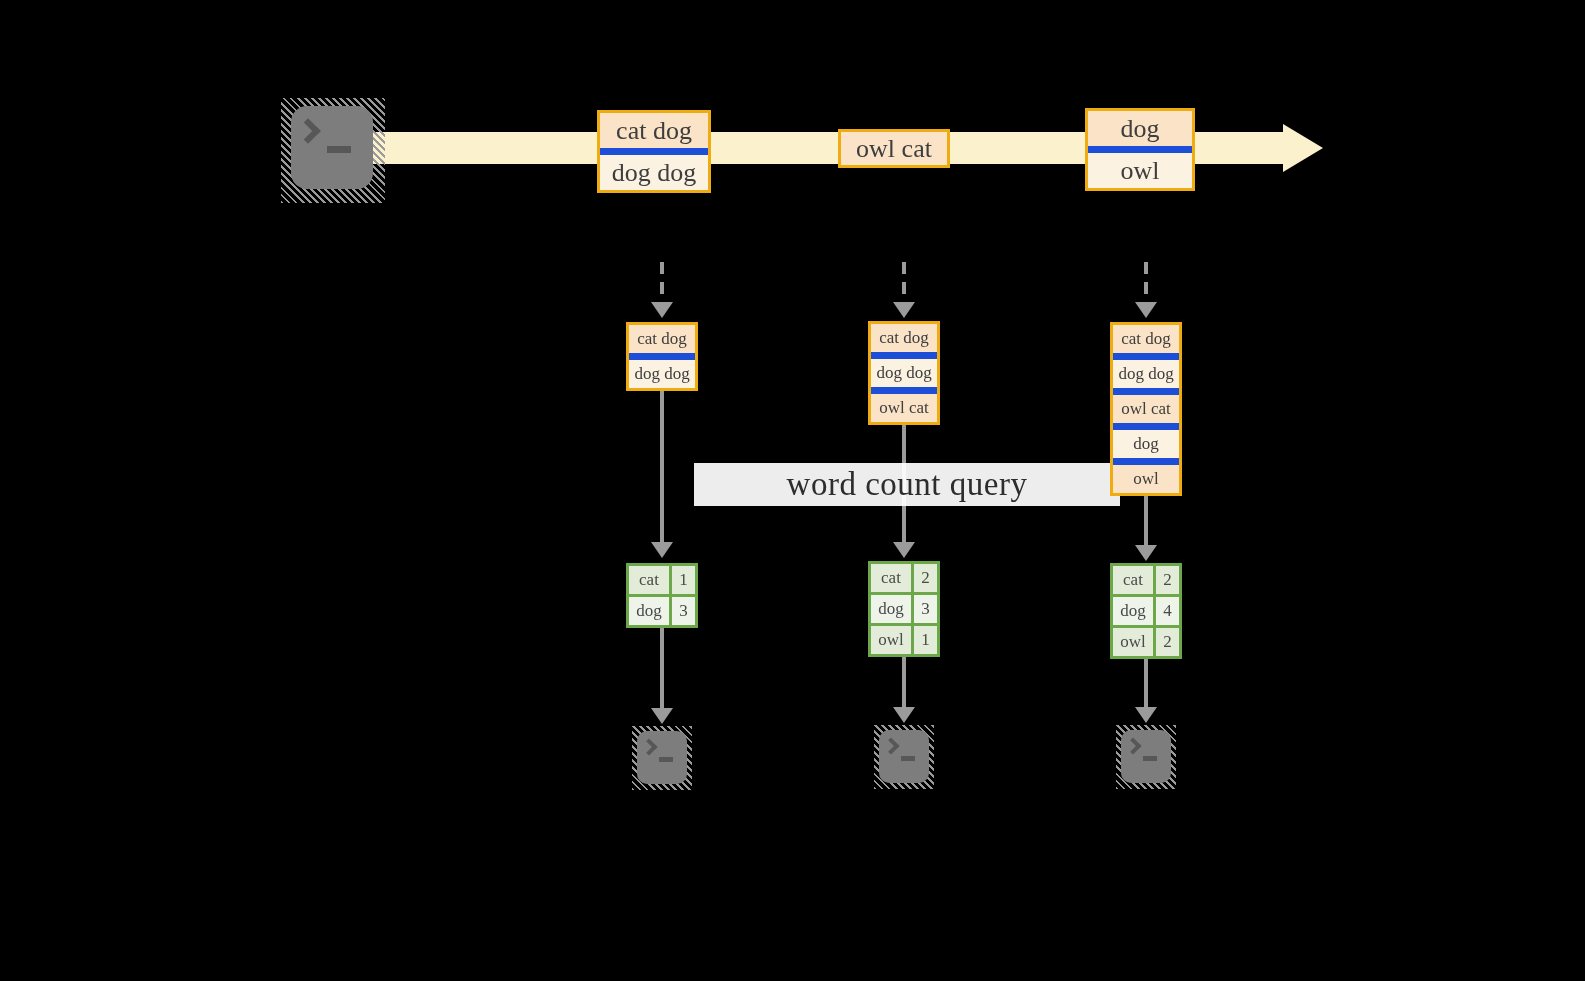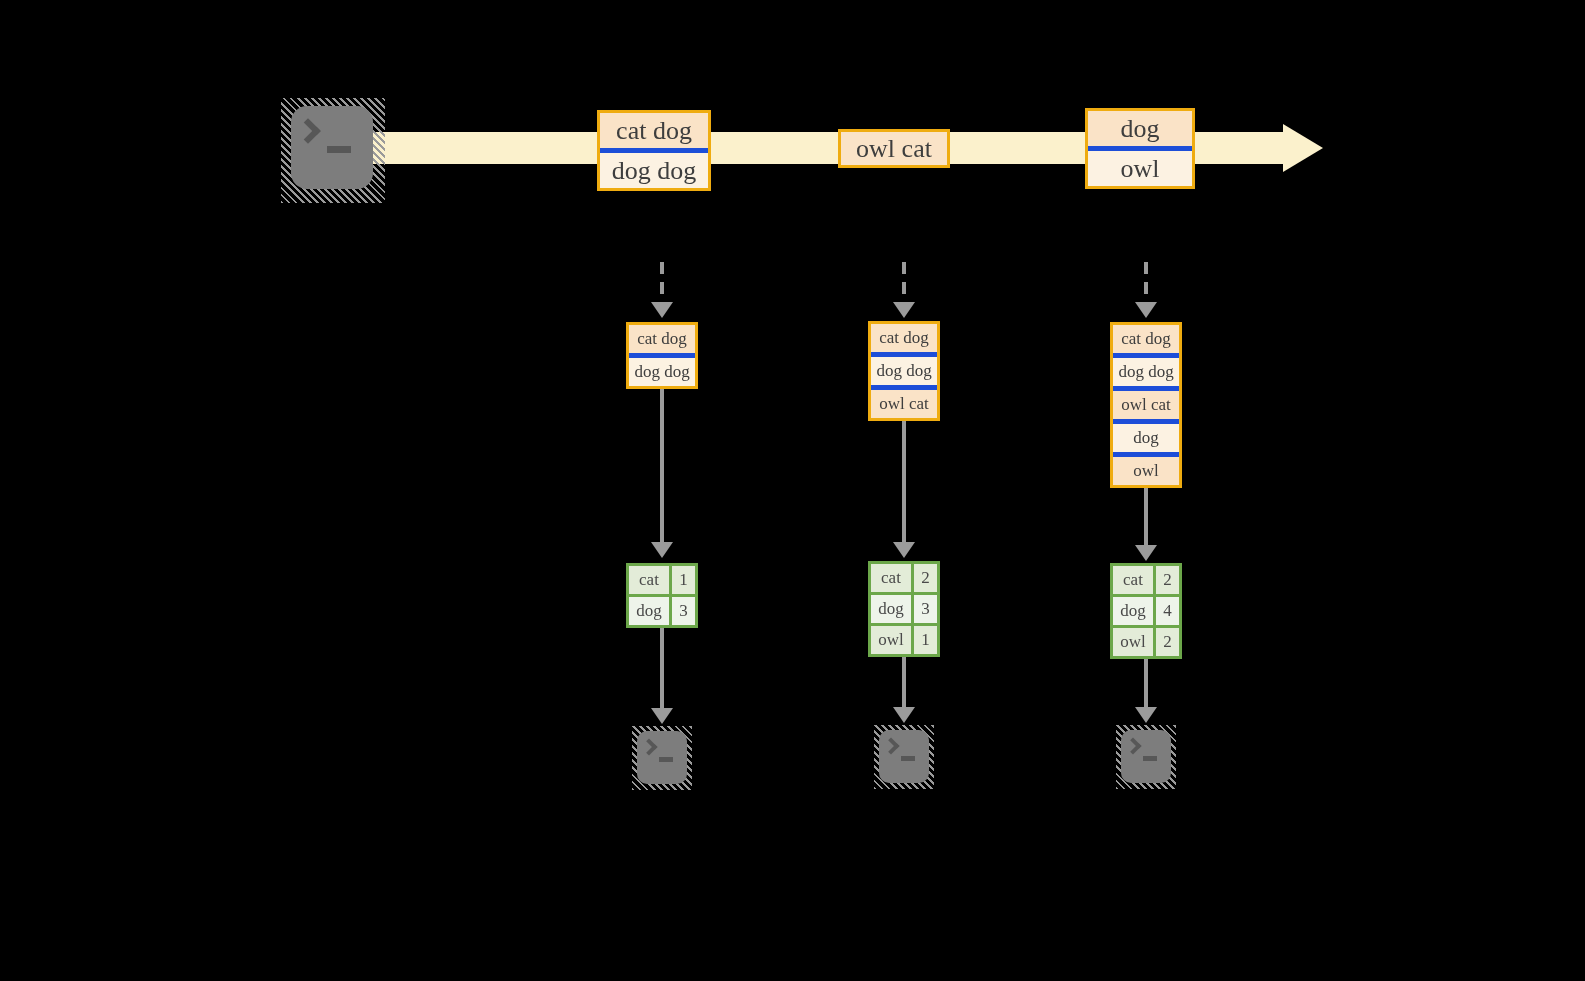--- a/index.html
+++ b/index.html
@@ -25,21 +25,21 @@
 
   
   .stream-band{position:absolute;left:368px;top:132px;width:915px;height:32px;background:#FBF1CC;z-index:1;}
   .stream-head{position:absolute;left:1283px;top:124px;width:0;height:0;z-index:1;
                border-top:24px solid transparent;border-bottom:24px solid transparent;
                border-left:40px solid #FBF1CC;}
 
   
   .obox{position:absolute;box-sizing:border-box;border:3px solid #EFAC10;z-index:2;}
   .obox .orow{display:flex;align-items:center;justify-content:center;color:#3E3E3E;}
-  .obox .orow + .orow{border-top:5px solid #1d4ed8;}
+  .obox .orow + .orow{border-top:7px solid #1d4ed8;}
   .orow.peach{background:#FAE3C7;}
   .orow.cream{background:#FCF2E2;}
   .stream-box .orow{height:35px;font-size:26px;}
   .box-owlcat .orow{height:33px;}
   .state-box{z-index:6;}
   .state-box .orow{height:28px;font-size:17px;}
   .state-box{width:72px;}
 
   
   .arrow{position:absolute;width:22px;z-index:2;}
@@ -128,20 +128,21 @@
   </div>
   <div class="arrow" style="left:893px;top:417px;height:141px;">
     <div class="aline" style="height:127px;"></div>
     <div class="ahead"></div>
   </div>
   <div class="arrow" style="left:1135px;top:482px;height:79px;">
     <div class="aline" style="height:65px;"></div>
     <div class="ahead"></div>
   </div>
 
+  <div class="query-band">word count query</div>
 
   <div class="gtable" style="left:626px;top:563px;">
     <div class="gcell dark">cat</div>
     <div class="gcell dark">1</div>
     <div class="gcell light">dog</div>
     <div class="gcell light">3</div>
   </div>
 
   <div class="gtable" style="left:868px;top:561px;">
     <div class="gcell dark">cat</div>

